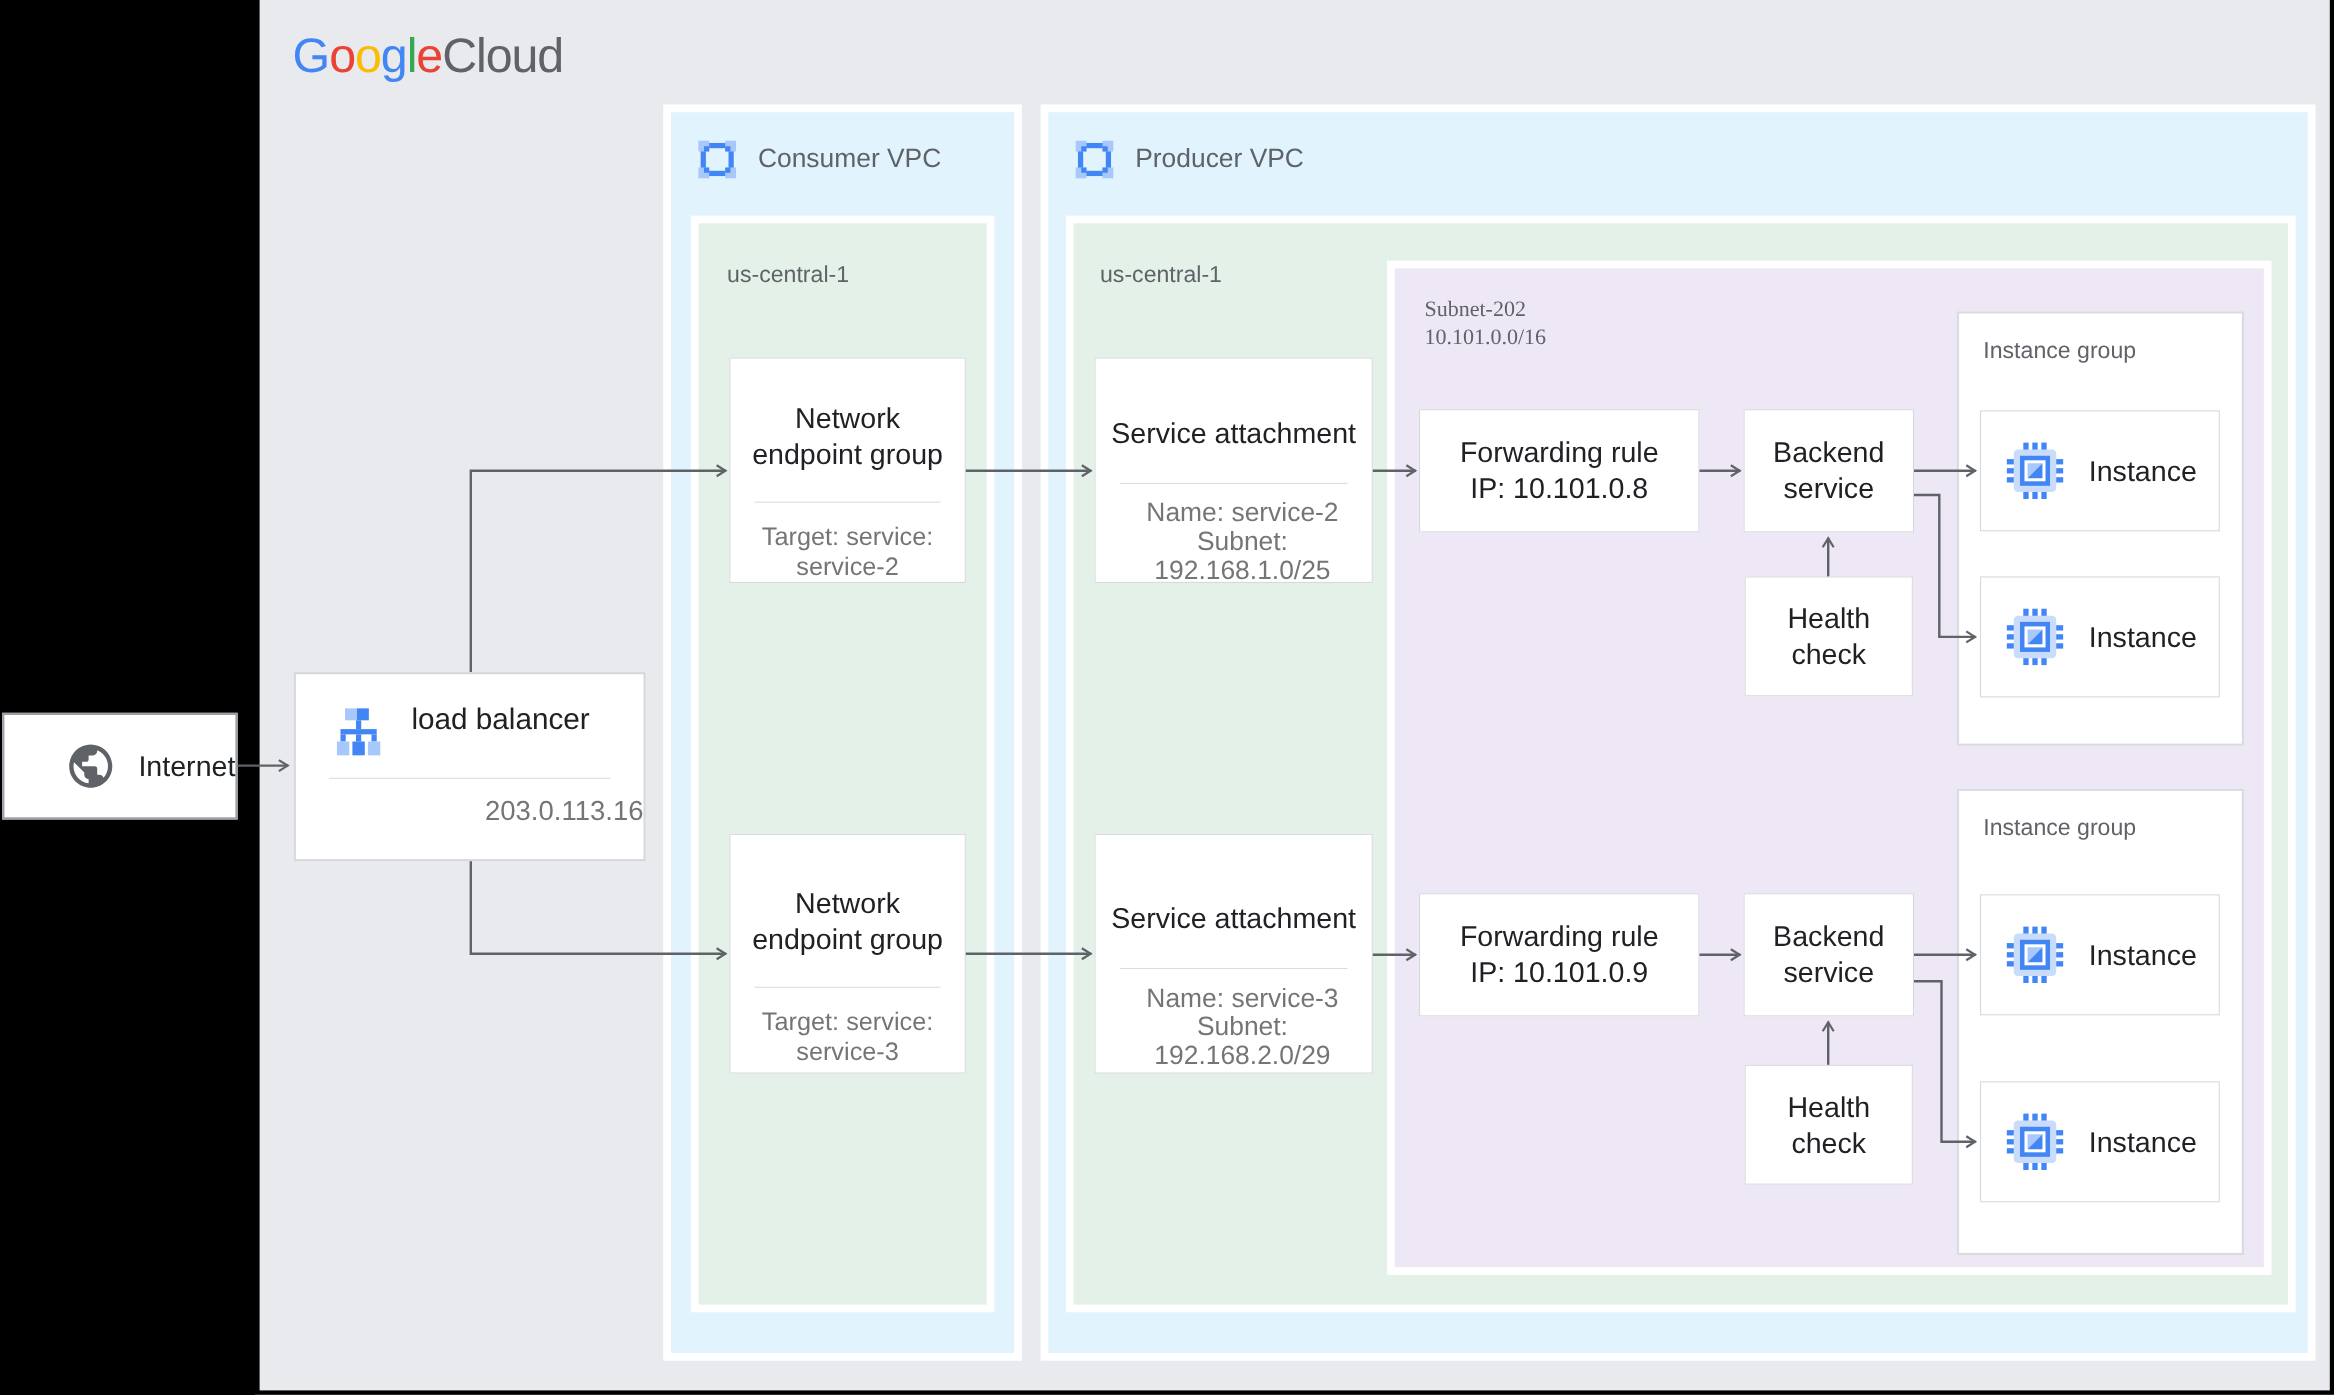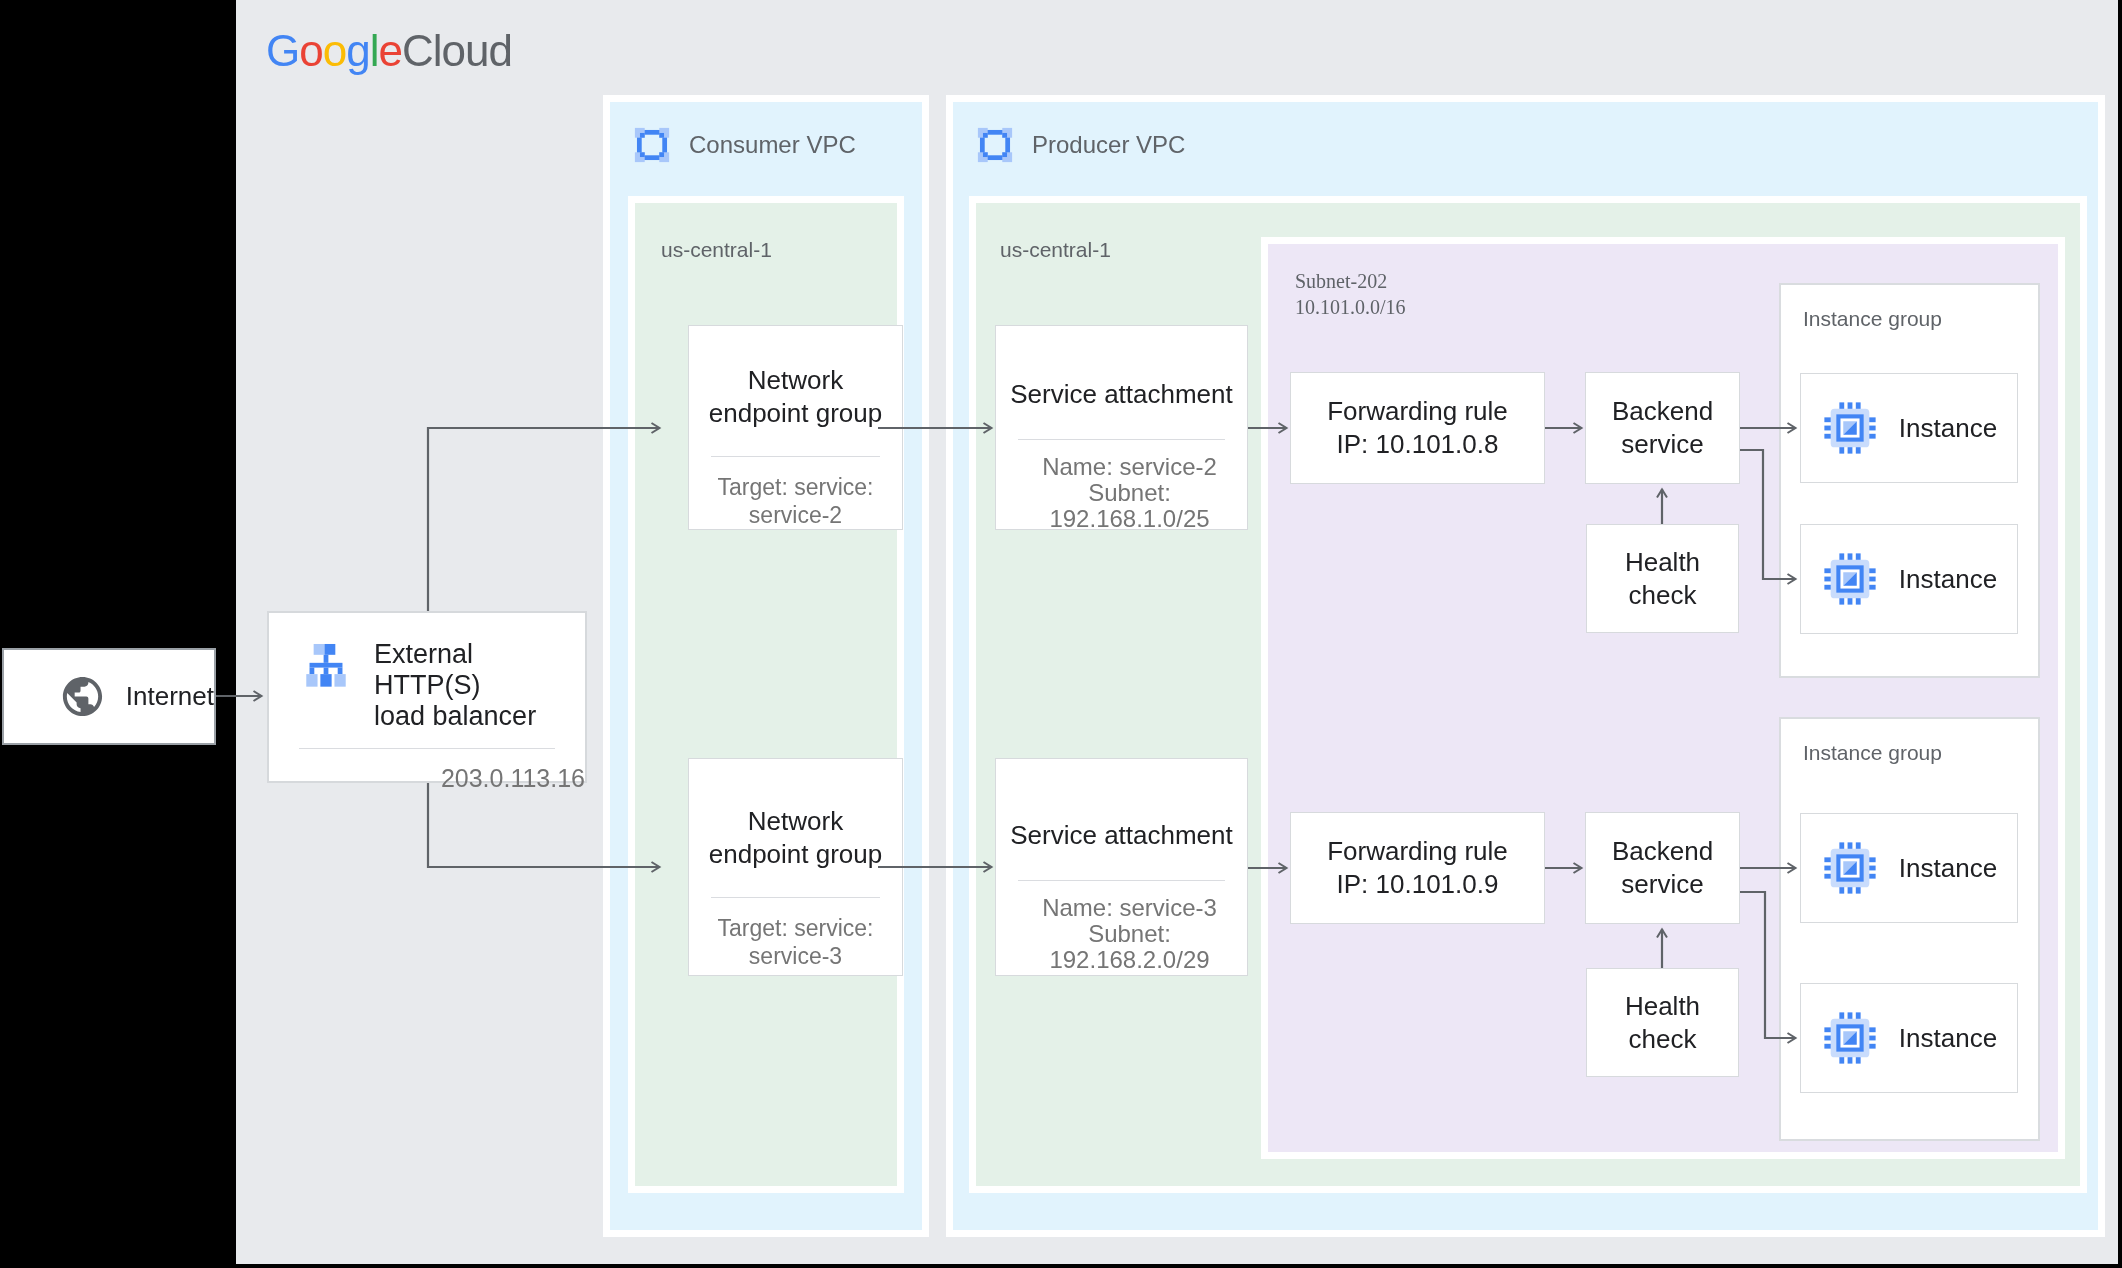--- a/index.html
+++ b/index.html
@@ -38,21 +38,21 @@
   .divider{height:1px;background:#DADCE0;margin:0 22px;}
   .internet-card{
     border:2px solid #9AA0A6;display:flex;align-items:center;justify-content:flex-end;gap:20px;
   }
   .internet-card .title{font-size:26px;}
   .lb-card{border:2px solid #D6D9DC;text-align:left;}
   .lb-head{display:flex;align-items:flex-start;gap:22px;padding:26px 0 0 31px;}
   .lb-head .title{font-size:27px;line-height:31px;}
   .lb-card .divider{margin:16px 30px 0 30px;}
   .lb-ip{font-size:25px;color:#757575;text-align:right;margin-top:15px;}
-  .neg-card{padding-top:38px;margin-left:25px;}
+  .neg-card{padding-top:38px;}
   .neg-card .divider{margin-top:26px;margin-bottom:16px;}
   .sa-card{padding-top:52px;}
   .sa-card .sub{font-size:24px;line-height:26px;padding-left:16px;}
   .sa-card .divider{margin-top:28px;margin-bottom:14px;}
   .center-card{display:flex;align-items:center;justify-content:center;}
   .ig-box{position:absolute;background:#fff;border:2px solid #D9DCDF;box-sizing:border-box;z-index:4;}
   .ig-label{position:absolute;left:22px;top:22px;font-size:21px;color:#5F6368;}
   .instance-card{display:flex;align-items:center;justify-content:center;gap:20px;}
   .instance-card .title{font-size:26px;}
   
@@ -148,21 +148,20 @@
     </svg>
   <span class="title">Internet</span>
 </div>
 
 <div class="card lb-card" style="left:267px;top:611px;width:320px;height:172px;">
   <div class="lb-head">
     <svg class="icon" width="52" height="52">
         <use href="#lb-icon-sym"></use>
       </svg>
     <div>
-      <div class="title">External HTTP(S)</div>
       <div class="title">load balancer</div>
     </div>
   </div>
   <div class="divider"></div>
   <div class="lb-ip">203.0.113.16</div>
 </div>
 
 <div class="card neg-card" style="left:663px;top:325px;width:215px;height:205px;">
   <div class="title">Network</div>
   <div class="title">endpoint group</div>

